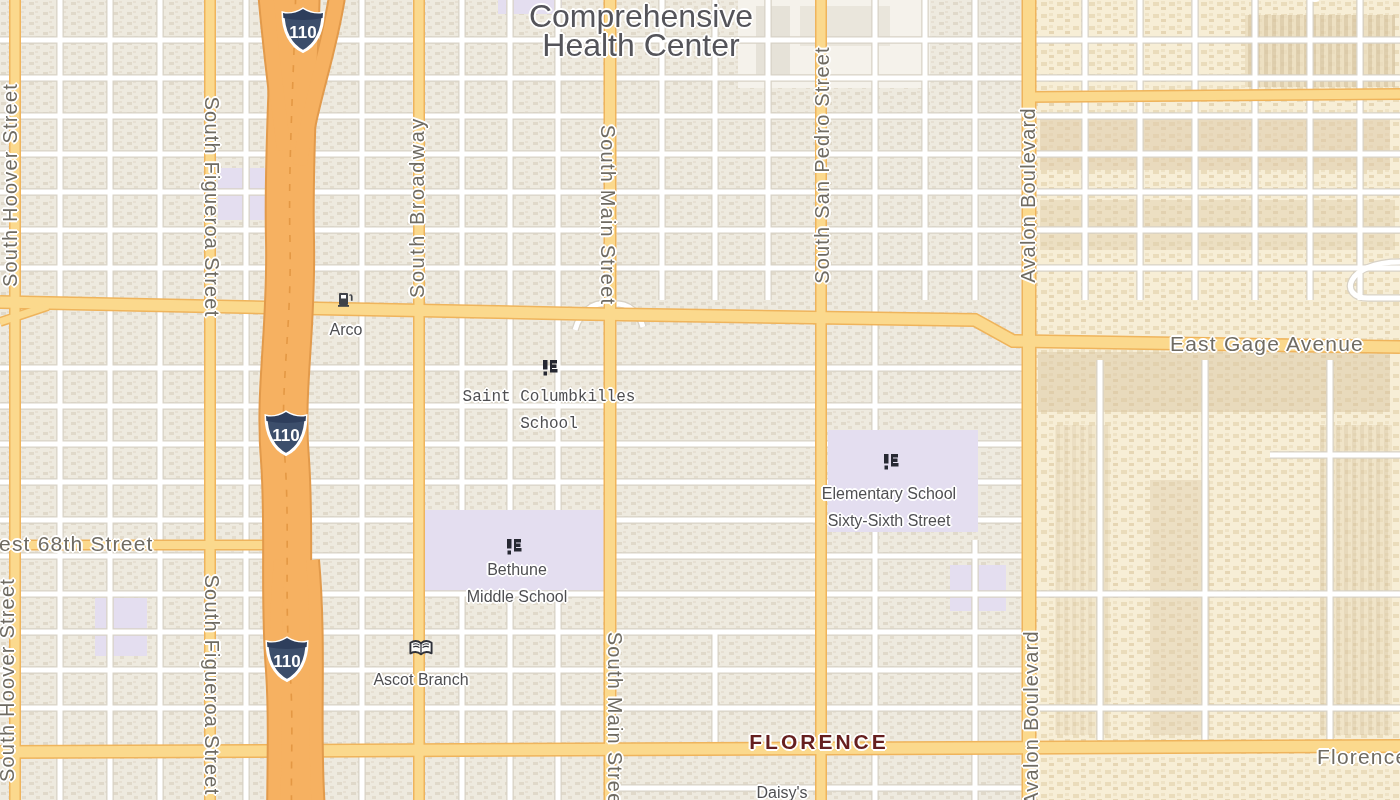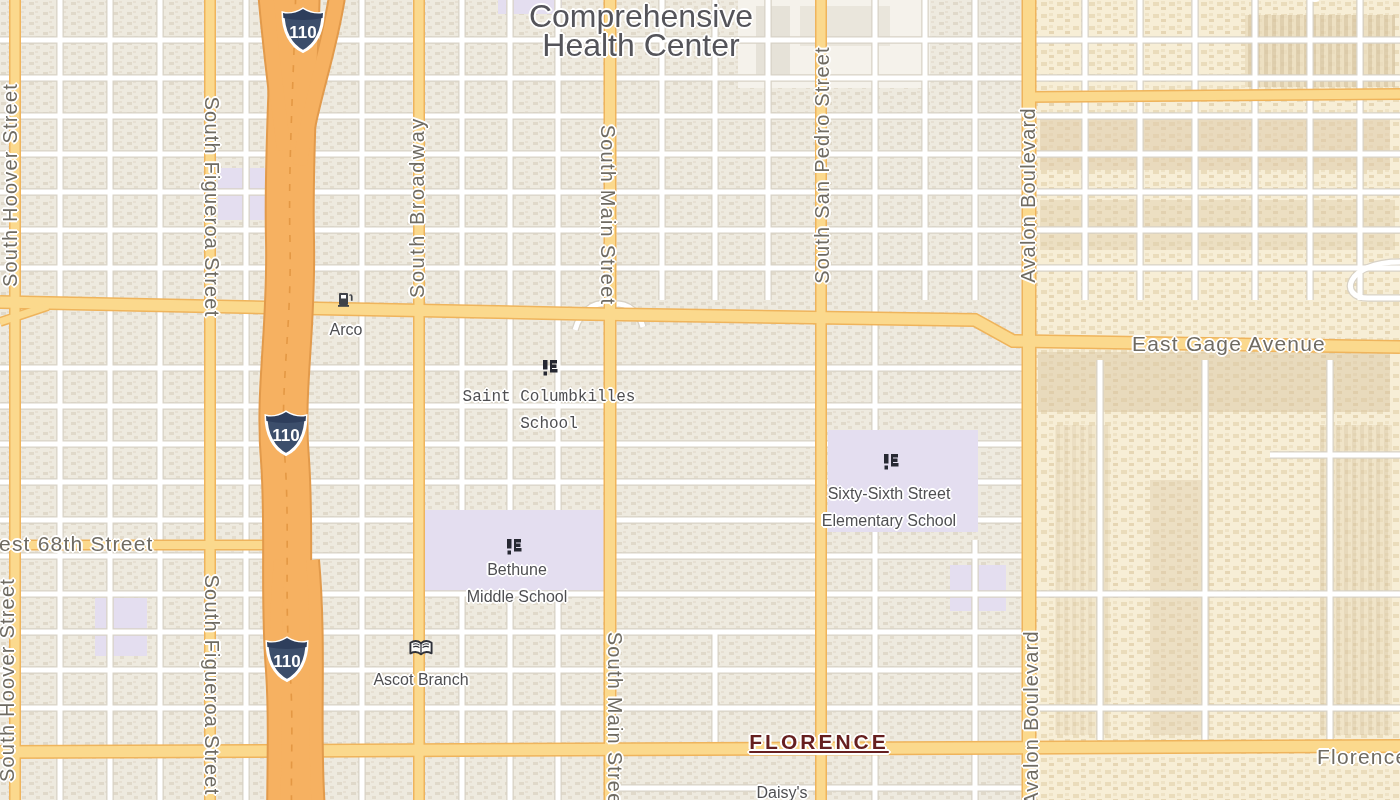--- a/index.html
+++ b/index.html
@@ -15,21 +15,21 @@
         0 -2px 0 #fff,0 2px 0 #fff,-2px 0 0 #fff,2px 0 0 #fff;}
   .street{color:#6f6b62;font-size:20px;letter-spacing:1.2px;}
   .street.big{font-size:21px;}
   .vrot90{transform:translate(-50%,-50%) rotate(90deg);}
   .vrotm90{transform:translate(-50%,-50%) rotate(-90deg);}
   .hcenter{transform:translate(-50%,-50%);}
   .hleft{transform:translate(0,-50%);}
   .poi{color:#4f4f52;font-size:16px;text-align:center;line-height:27px;}
   .poi .ln{white-space:nowrap;}
   .health{color:#54545a;font-size:32px;line-height:29px;}
-  .hood{color:#661f1f;font-weight:bold;font-size:21px;letter-spacing:3px;text-decoration:underline;}
+  .hood{color:#661f1f;font-weight:bold;font-size:21px;letter-spacing:3px;}
   .northgate{color:#66211d;font-weight:600;font-size:21px;letter-spacing:.5px;}
   .shield{position:absolute;}
   .shield text{font-family:"Liberation Sans",sans-serif;font-weight:bold;font-size:17px;}
   .icon{position:absolute;transform:translate(-50%,-50%);}
 </style>
 </head>
 <body>
 
 <div id="map">
 
@@ -175,21 +175,21 @@
   <div class="lbl street halo vrotm90" style="left:10px;top:185px;">South Hoover Street</div>
   <div class="lbl street halo vrotm90" style="left:7px;top:680px;">South Hoover Street</div>
   <div class="lbl street halo vrot90" style="left:211px;top:207px;">South Figueroa Street</div>
   <div class="lbl street halo vrot90" style="left:211px;top:685px;">South Figueroa Street</div>
   <div class="lbl street halo vrotm90" style="left:417px;top:207px;letter-spacing:2.5px;">South Broadway</div>
   <div class="lbl street halo vrot90" style="left:607px;top:215px;">South Main Street</div>
   <div class="lbl street halo vrot90" style="left:614px;top:722px;">South Main Street</div>
   <div class="lbl street halo vrotm90" style="left:822px;top:165px;">South San Pedro Street</div>
   <div class="lbl street halo vrotm90" style="left:1028px;top:195px;">Avalon Boulevard</div>
   <div class="lbl street halo vrotm90" style="left:1031px;top:718px;">Avalon Boulevard</div>
-  <div class="lbl street big halo hcenter" style="left:1229px;top:344px;">East Gage Avenue</div>
+  <div class="lbl street big halo hcenter" style="left:1267px;top:344px;">East Gage Avenue</div>
   <div class="lbl street big halo hcenter" style="left:66px;top:544px;">West 68th Street</div>
   <div class="lbl street big halo hleft" style="left:1317px;top:757px;">Florence Avenue</div>
 
   <svg class="icon" style="left:346px;top:299px;" width="20" height="20" viewBox="0 0 20 20">
     <rect x="3" y="4" width="9" height="12" rx="1" fill="#3f4248"></rect>
     <rect x="5" y="6" width="5" height="3.5" fill="#ffffff"></rect>
     <path d="M13,6c2,-1.6 3.6,-0.4 3.6,1.6v4.2h-1.7V7.6c0,-1 -1,-1.4 -1.9,-0.8z" fill="#3f4248"></path>
     <rect x="2" y="16" width="11" height="1.8" fill="#3f4248"></rect>
   </svg>
 
@@ -229,22 +229,22 @@
   <div class="lbl northgate halo hleft" style="left:1250px;top:-11px;">Northgate Market</div>
 
   <div class="lbl poi halo hcenter" style="left:346px;top:329px;">Arco</div>
 
   <div class="lbl poi hcenter" style="left:549px;top:411px;font-family:Liberation Mono, monospace;">
     <div class="ln halo">Saint Columbkilles</div>
     <div class="ln halo">School</div>
   </div>
 
   <div class="lbl poi hcenter" style="left:889px;top:507px;">
+    <div class="ln halo">Elementary School</div>
     <div class="ln halo">Sixty-Sixth Street</div>
-    <div class="ln halo">Elementary School</div>
   </div>
 
   <div class="lbl poi hcenter" style="left:517px;top:583px;">
     <div class="ln halo">Bethune</div>
     <div class="ln halo">Middle School</div>
   </div>
 
   <div class="lbl poi halo hcenter" style="left:421px;top:679px;">Ascot Branch</div>
 
   <div class="lbl hood halo hcenter" style="left:819px;top:742px;">FLORENCE</div>

